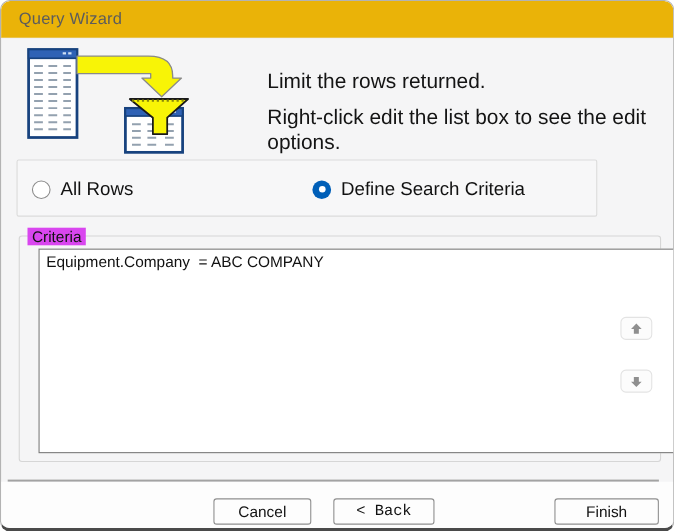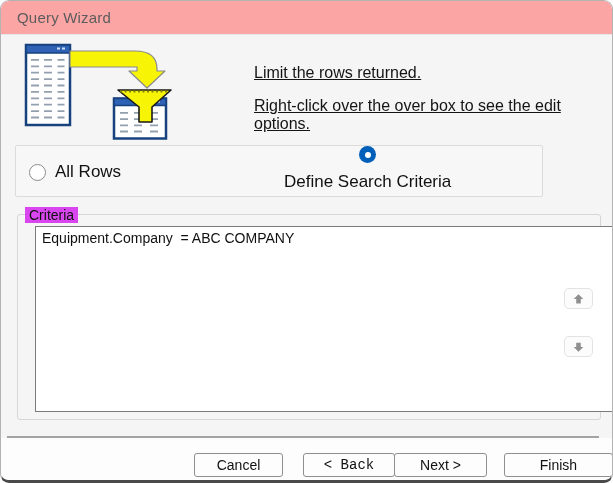--- a/index.html
+++ b/index.html
@@ -2,38 +2,38 @@
 <html><head>
 <meta charset="utf-8">
 <style>
   html,body{margin:0;padding:0;background:#ffffff;font-family:"Liberation Sans",sans-serif;}
   .dialog{
     position:relative;width:613px;height:483px;box-sizing:border-box;
     background:#f5f5f6;border:1px solid #b3b3b3;border-bottom:3px solid #4a4a4a;
     border-radius:9px;overflow:hidden;
   }
   .titlebar{
-    position:absolute;left:0;top:0;right:0;height:33px;background:#fca5a5;
+    position:absolute;left:0;top:0;right:0;height:33px;background:#eab308;
     border-bottom:1px solid #e7e7e7;border-radius:8px 8px 0 0;
   }
   .title-text{
     position:absolute;left:16px;top:8px;font-size:15px;color:#5c5c5c;letter-spacing:.2px;
   }
   .wizard-art{position:absolute;left:20px;top:40px;width:160px;height:102px;}
-  .intro-line{position:absolute;left:253px;font-size:16px;color:#141414;text-decoration:underline;}
+  .intro-line{position:absolute;left:242px;font-size:19px;color:#141414;}
   .intro-line.l1{top:63px;}
   .intro-line.l2{top:96px;}
 
   .radio-box{
     position:absolute;left:14px;top:144px;width:528px;height:52px;
     border:1px solid #dbdbdb;border-radius:2px;box-sizing:border-box;background:#f7f7f8;
   }
   .radio-option{position:absolute;top:0;height:52px;display:flex;align-items:center;gap:9px;cursor:default;}
   .radio-option.opt-all{left:13px;}
-  .radio-option.opt-define{left:268px;flex-direction:column;}
+  .radio-option.opt-define{left:268px;}
   .radio-circle{width:15px;height:15px;border-radius:50%;background:#ffffff;border:1.5px solid #8c8c8c;box-sizing:content-box;flex:0 0 auto;}
   .radio-circle.checked{
     width:17px;height:17px;border:none;background:#005fb8;position:relative;
   }
   .radio-circle.checked::after{
     content:"";position:absolute;left:5.5px;top:5.5px;width:6px;height:6px;border-radius:50%;background:#ffffff;
   }
   .radio-label{font-size:17px;color:#111111;}
 
   .group-box{
@@ -65,21 +65,21 @@
     border-radius:0 0 8px 8px;
   }
   .btn{
     position:absolute;top:15px;height:24px;background:#fdfdfd;border:1px solid #8f8f8f;
     border-radius:3px;font-family:"Liberation Sans",sans-serif;font-size:14px;color:#111111;
     display:flex;align-items:center;justify-content:center;padding:0;box-sizing:border-box;
   }
   .btn.cancel{left:193px;width:89px;}
   .btn.back{left:302px;width:92px;font-family:Liberation Mono, monospace;}
   .btn.next{left:393px;width:93px;}
-  .btn.finish{left:503px;width:109px;}
+  .btn.finish{left:503px;width:95px;}
 </style>
 </head>
 <body>
 
 <div class="dialog">
 
   <div class="titlebar">
     <div class="title-text">Query Wizard</div>
   </div>
 
@@ -107,21 +107,21 @@
 
     <g>
       <path d="M97 49 H150 L131 66 V81 H118 V66 Z" fill="#f8f406" stroke="#1a1a1a" stroke-width="1.6" stroke-linejoin="round"></path>
       <line x1="99" y1="50.5" x2="148" y2="50.5" stroke="#86860a" stroke-width="2" stroke-dasharray="2 2.5"></line>
     </g>
 
     <path d="M49 10 H114 Q136 10 136 28 V30 H144 L126 47 L108 30 H116 V26 H49 Z" fill="#f8f406" stroke="#8a8a8a" stroke-width="1.2" stroke-linejoin="round"></path>
   </svg>
 
   <div class="intro-line l1">Limit the rows returned.</div>
-  <div class="intro-line l2">Right-click over the over box to see the edit options.</div>
+  <div class="intro-line l2">Right-click edit the list box to see the edit options.</div>
 
   <div class="radio-box">
     <div class="radio-option opt-all">
       <span class="radio-circle"></span>
       <span class="radio-label">All Rows</span>
     </div>
     <div class="radio-option opt-define">
       <span class="radio-circle checked"></span>
       <span class="radio-label">Define Search Criteria</span>
     </div>
@@ -142,17 +142,16 @@
   <button class="mini-btn down">
     <svg width="15" height="14" viewBox="0 0 16 16">
       <path d="M8 13.5 L2.5 8 H5.4 V3 H10.6 V8 H13.5 Z" fill="#8f8f8f"></path>
     </svg>
   </button>
 
   <div class="footer-sep"></div>
   <div class="footer">
     <button class="btn cancel">Cancel</button>
     <button class="btn back">&lt; Back</button>
-    <button class="btn next">Next &gt;</button>
     <button class="btn finish">Finish</button>
   </div>
 
 </div>
 
 </body></html>

